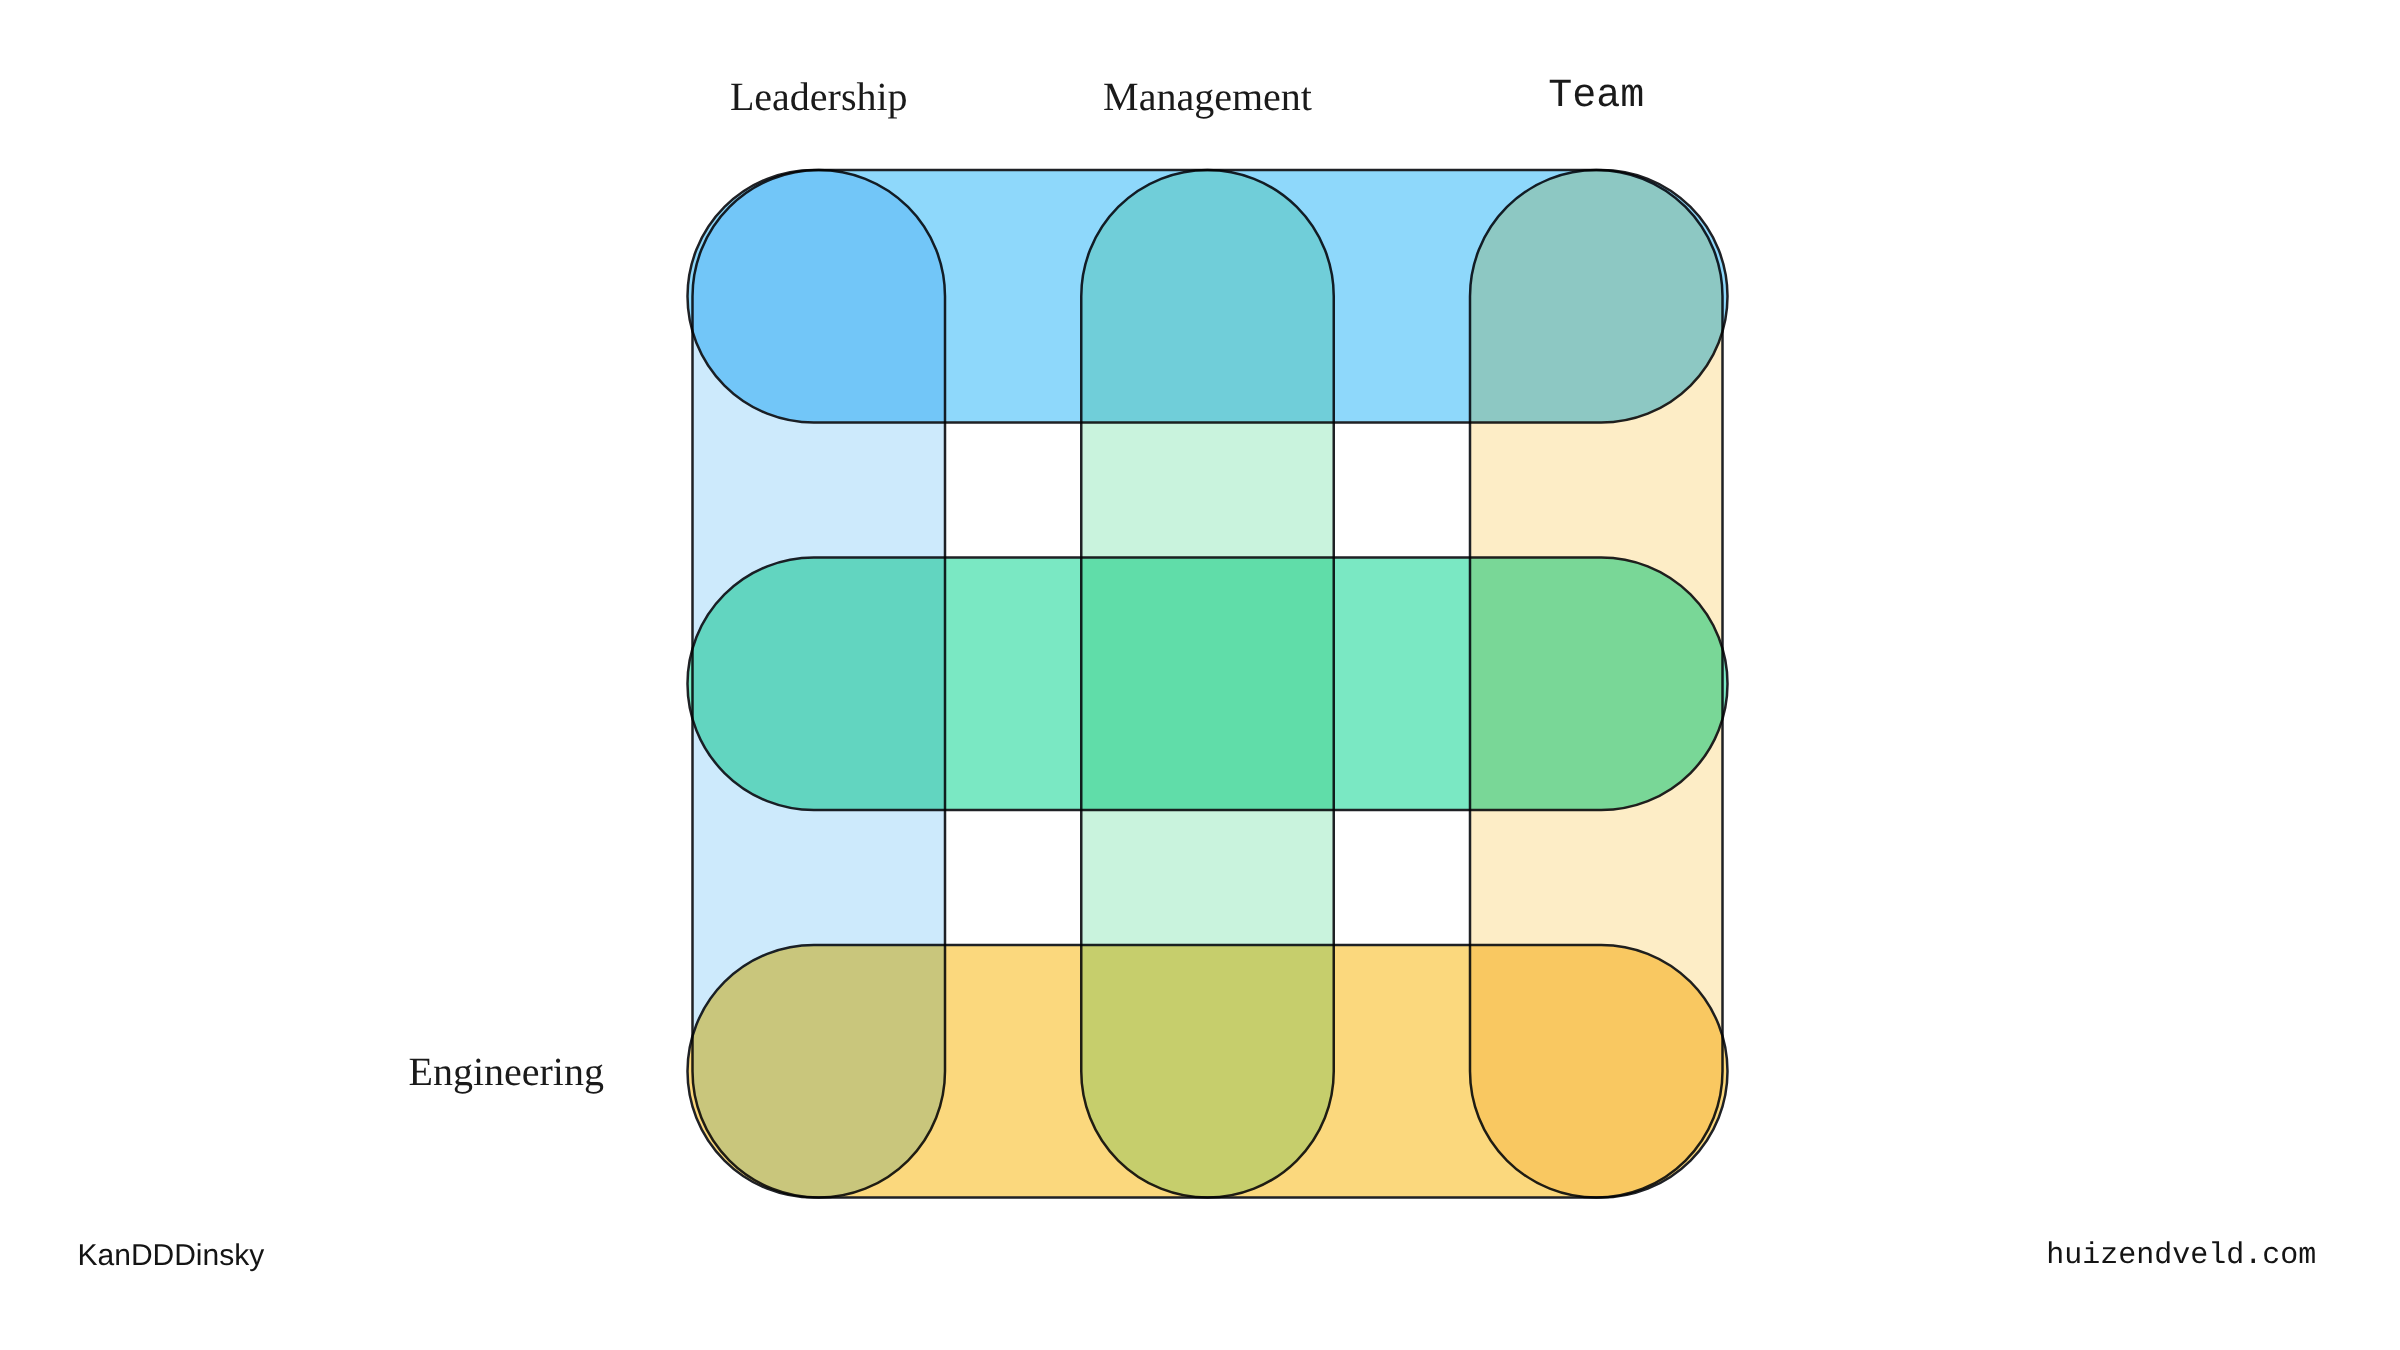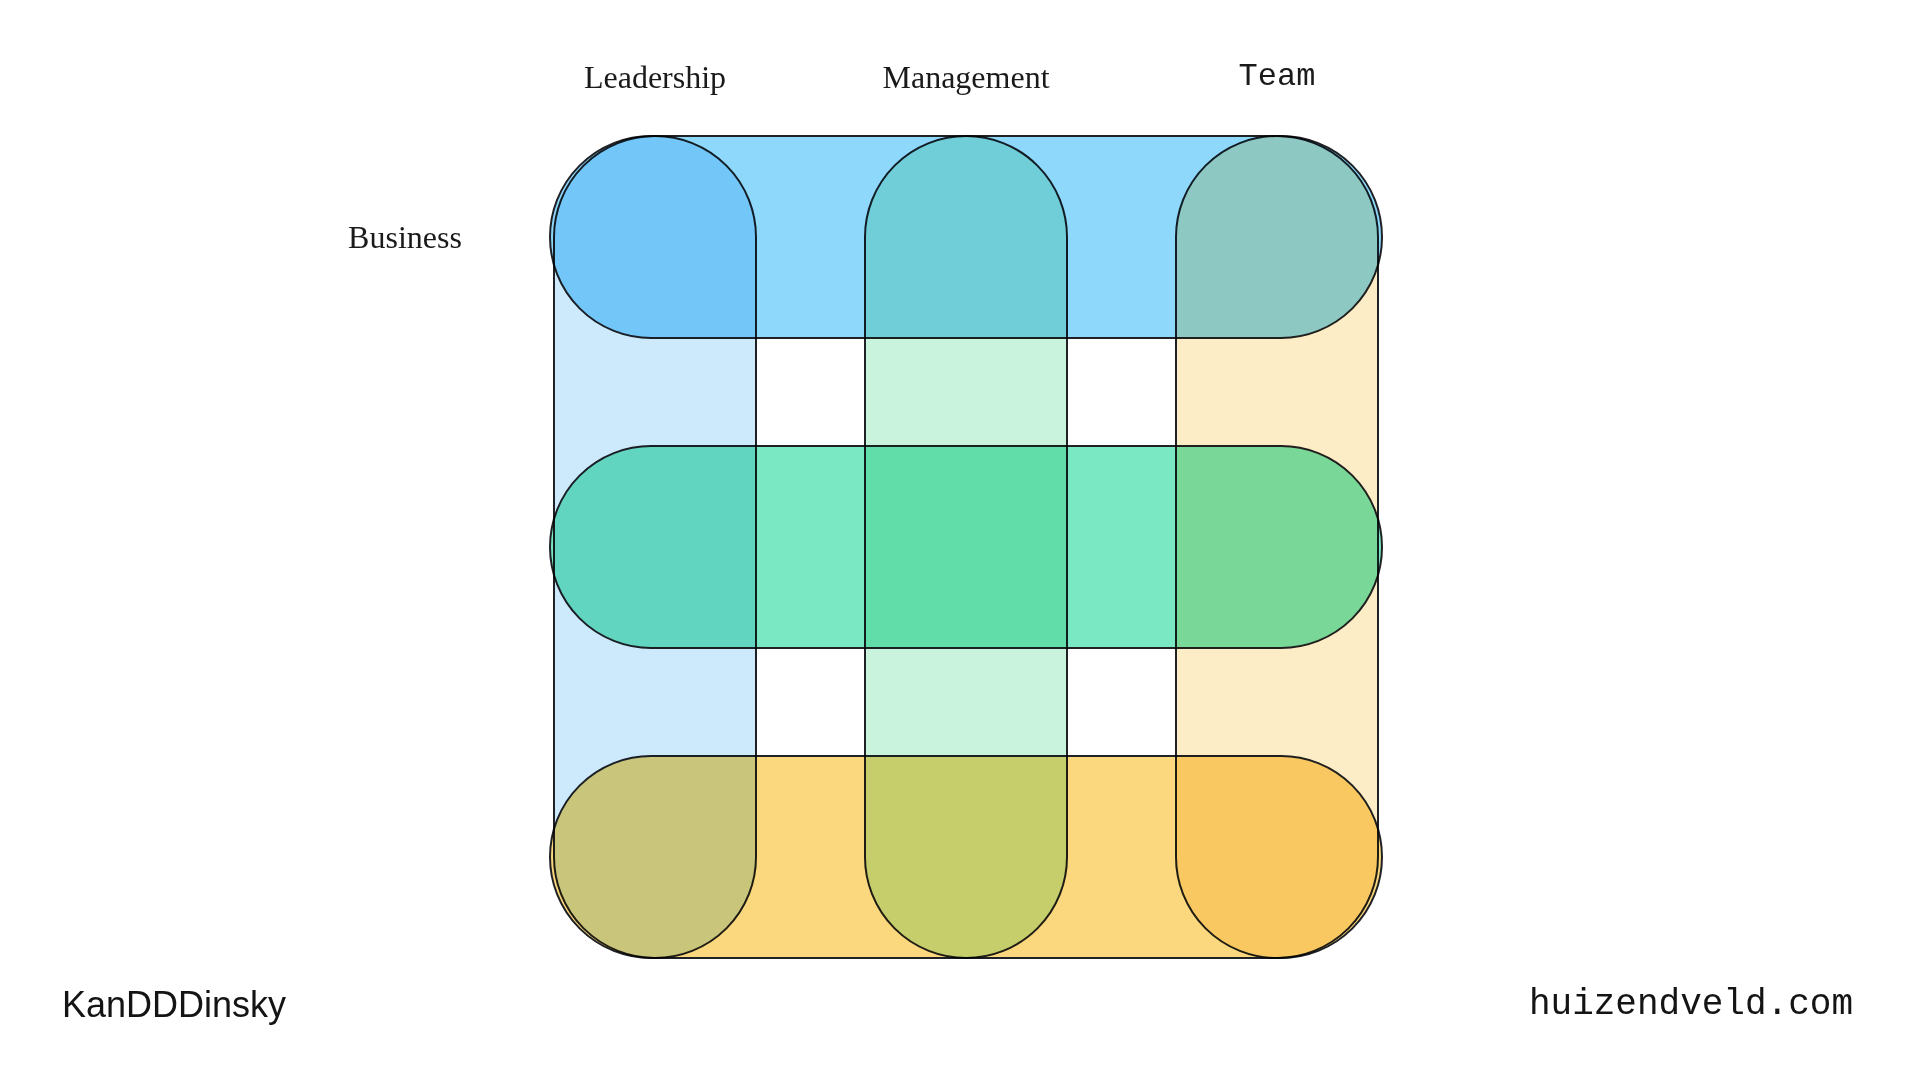--- a/index.html
+++ b/index.html
@@ -47,21 +47,21 @@
     left: 235px;
   }
   .row-label.r0 { top: 216px; }
   .row-label.r1 { top: 526px; }
   .row-label.r2 { top: 836px; }
   .footer-text {
     position: absolute;
     top: 988px;
     color: #141414;
     font-family: "Liberation Sans", sans-serif;
-    font-size: 36px;
+    font-size: 24px;
     line-height: 34px;
     white-space: nowrap;
   }
   .footer-left { left: 62px; }
   .footer-right { right: 67px; font-family: Liberation Mono, monospace; }
 </style>
 </head>
 <body>
 
 <div class="stage">
@@ -76,18 +76,18 @@
       <rect class="pill" x="550" y="136" width="832" height="202" rx="101" ry="101" fill="#8ed8fb"></rect>
       <rect class="pill" x="550" y="446" width="832" height="202" rx="101" ry="101" fill="#7ae8c3"></rect>
       <rect class="pill" x="550" y="756" width="832" height="202" rx="101" ry="101" fill="#fbd87d"></rect>
     </g>
   </svg>
 
   <div class="label col-label c0">Leadership</div>
   <div class="label col-label c1">Management</div>
   <div class="label col-label c2">Team</div>
 
-  <div class="label row-label r0">Business</div>
+  <div class="label row-label r2">Engineering</div>
 
   <div class="footer-text footer-left">KanDDDinsky</div>
   <div class="footer-text footer-right">huizendveld.com</div>
 
 </div>
 
 </body></html>

